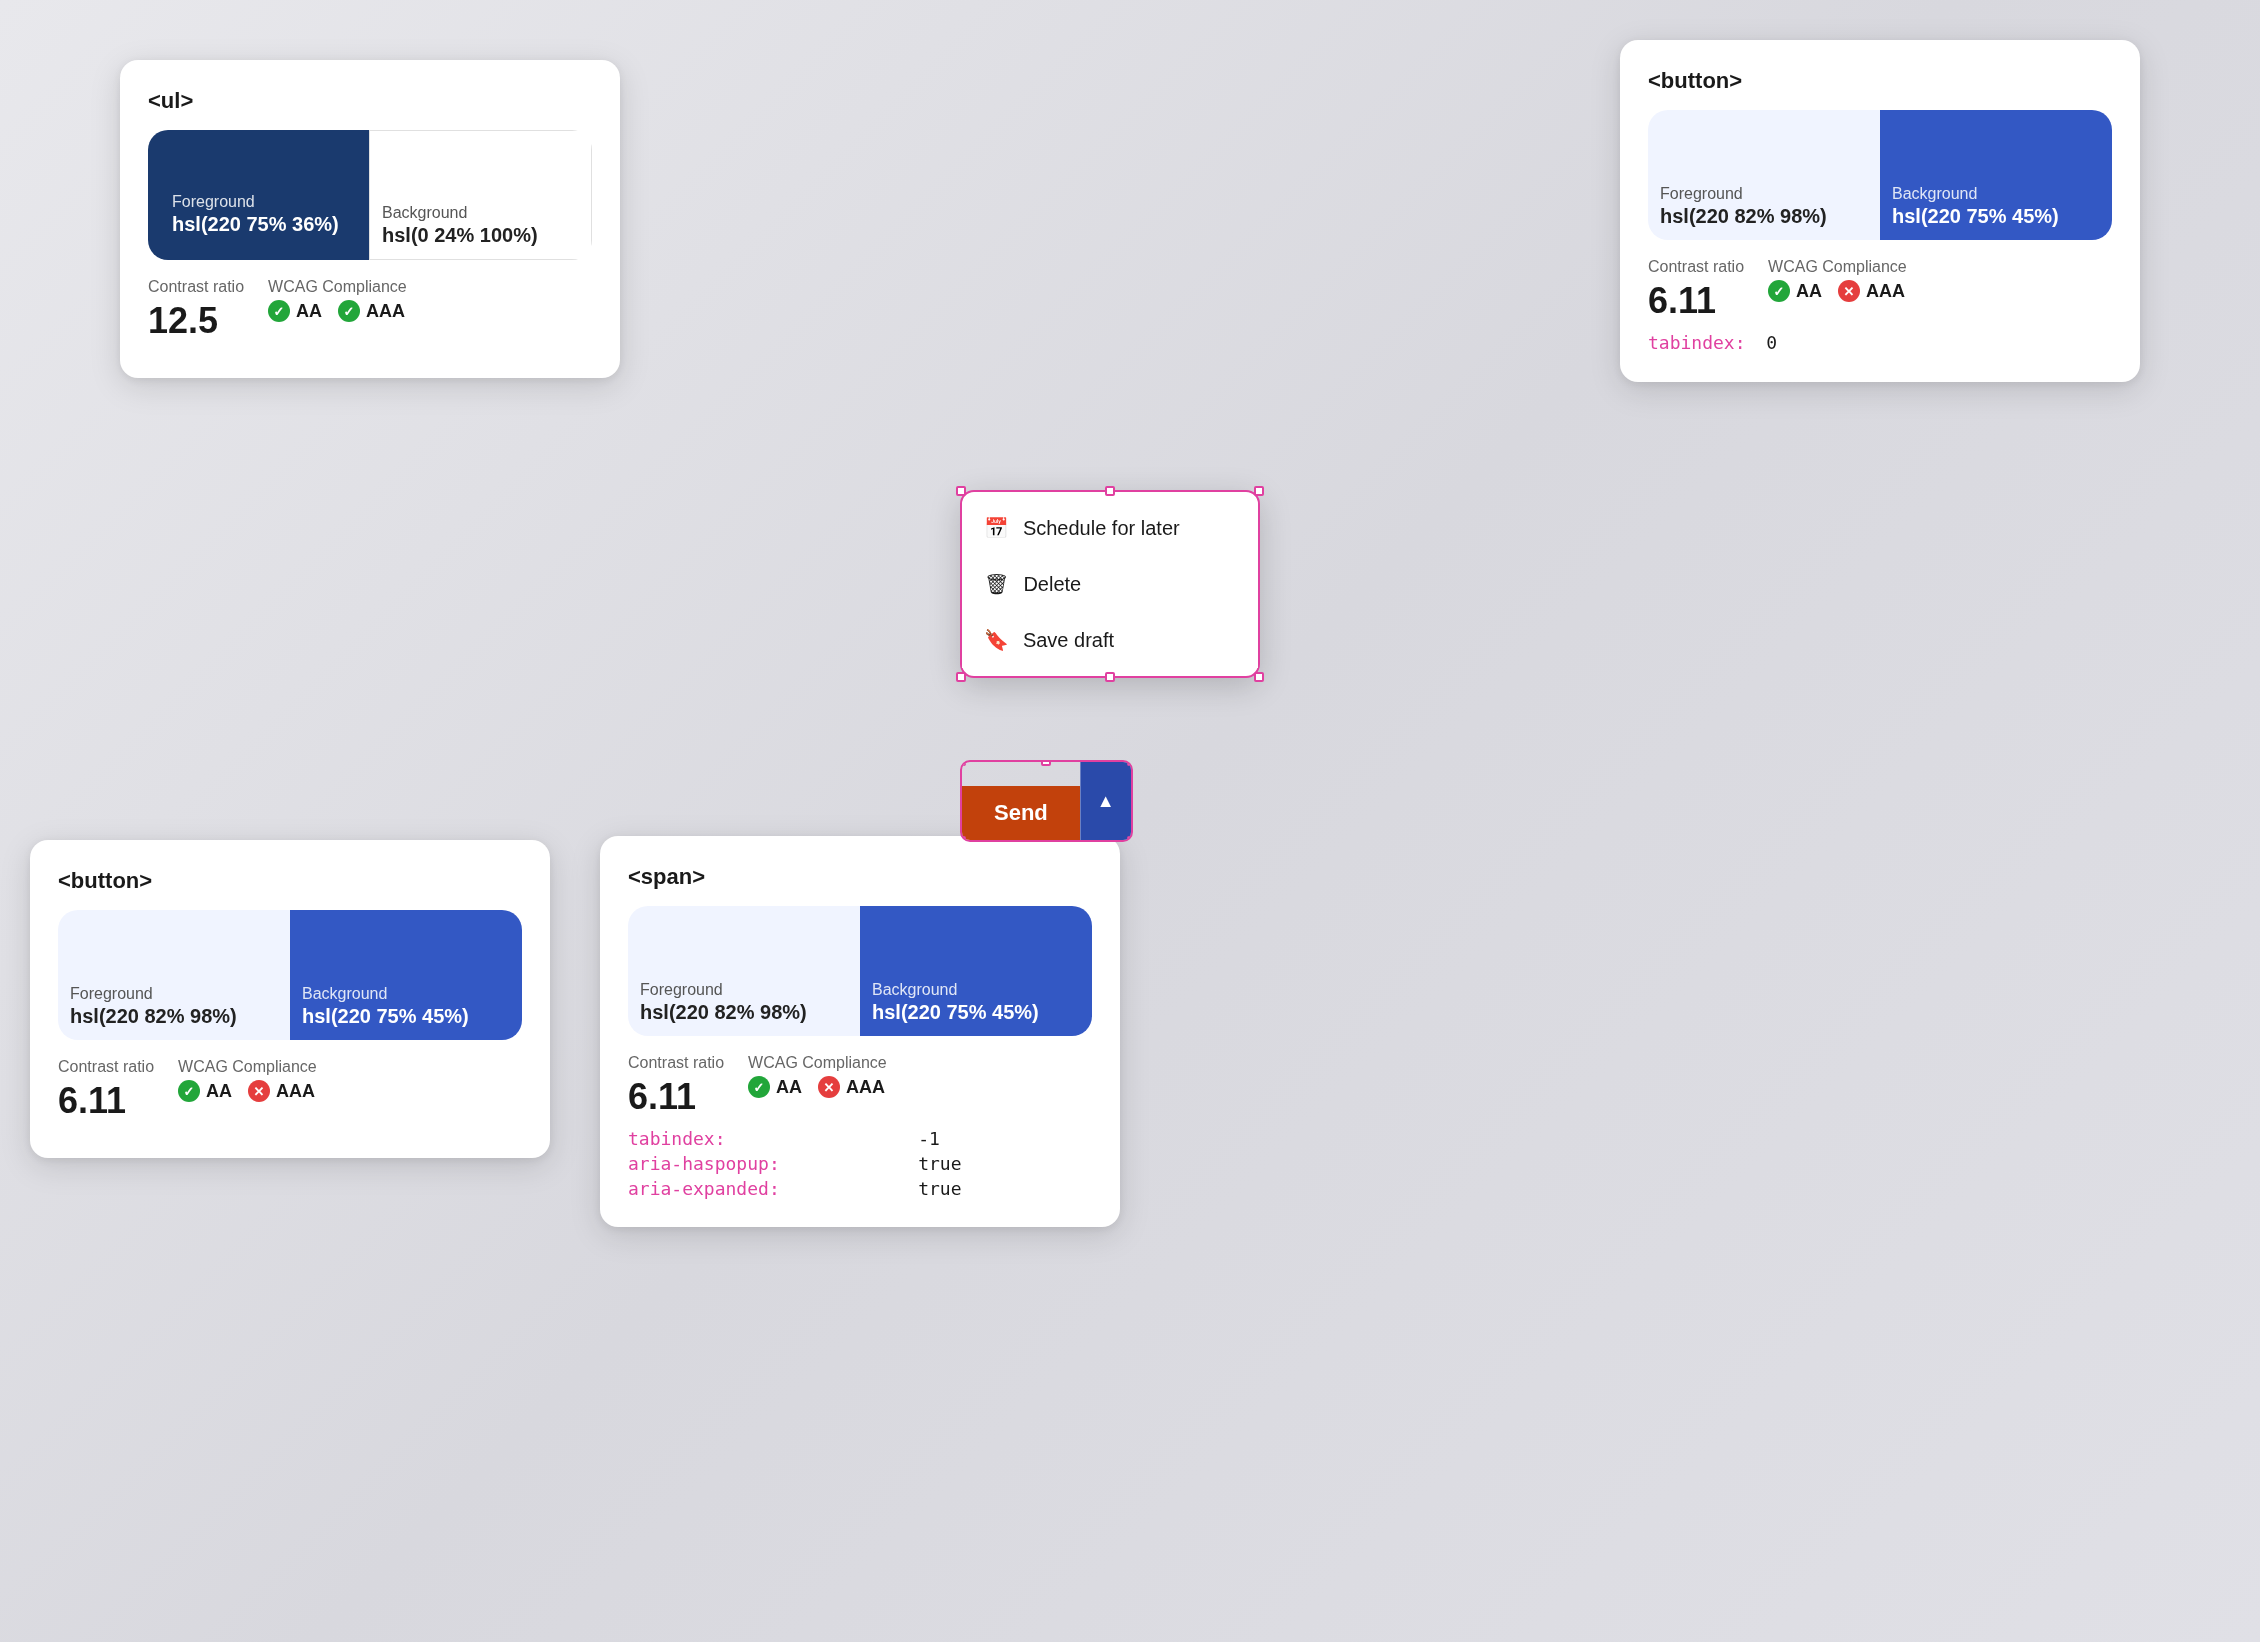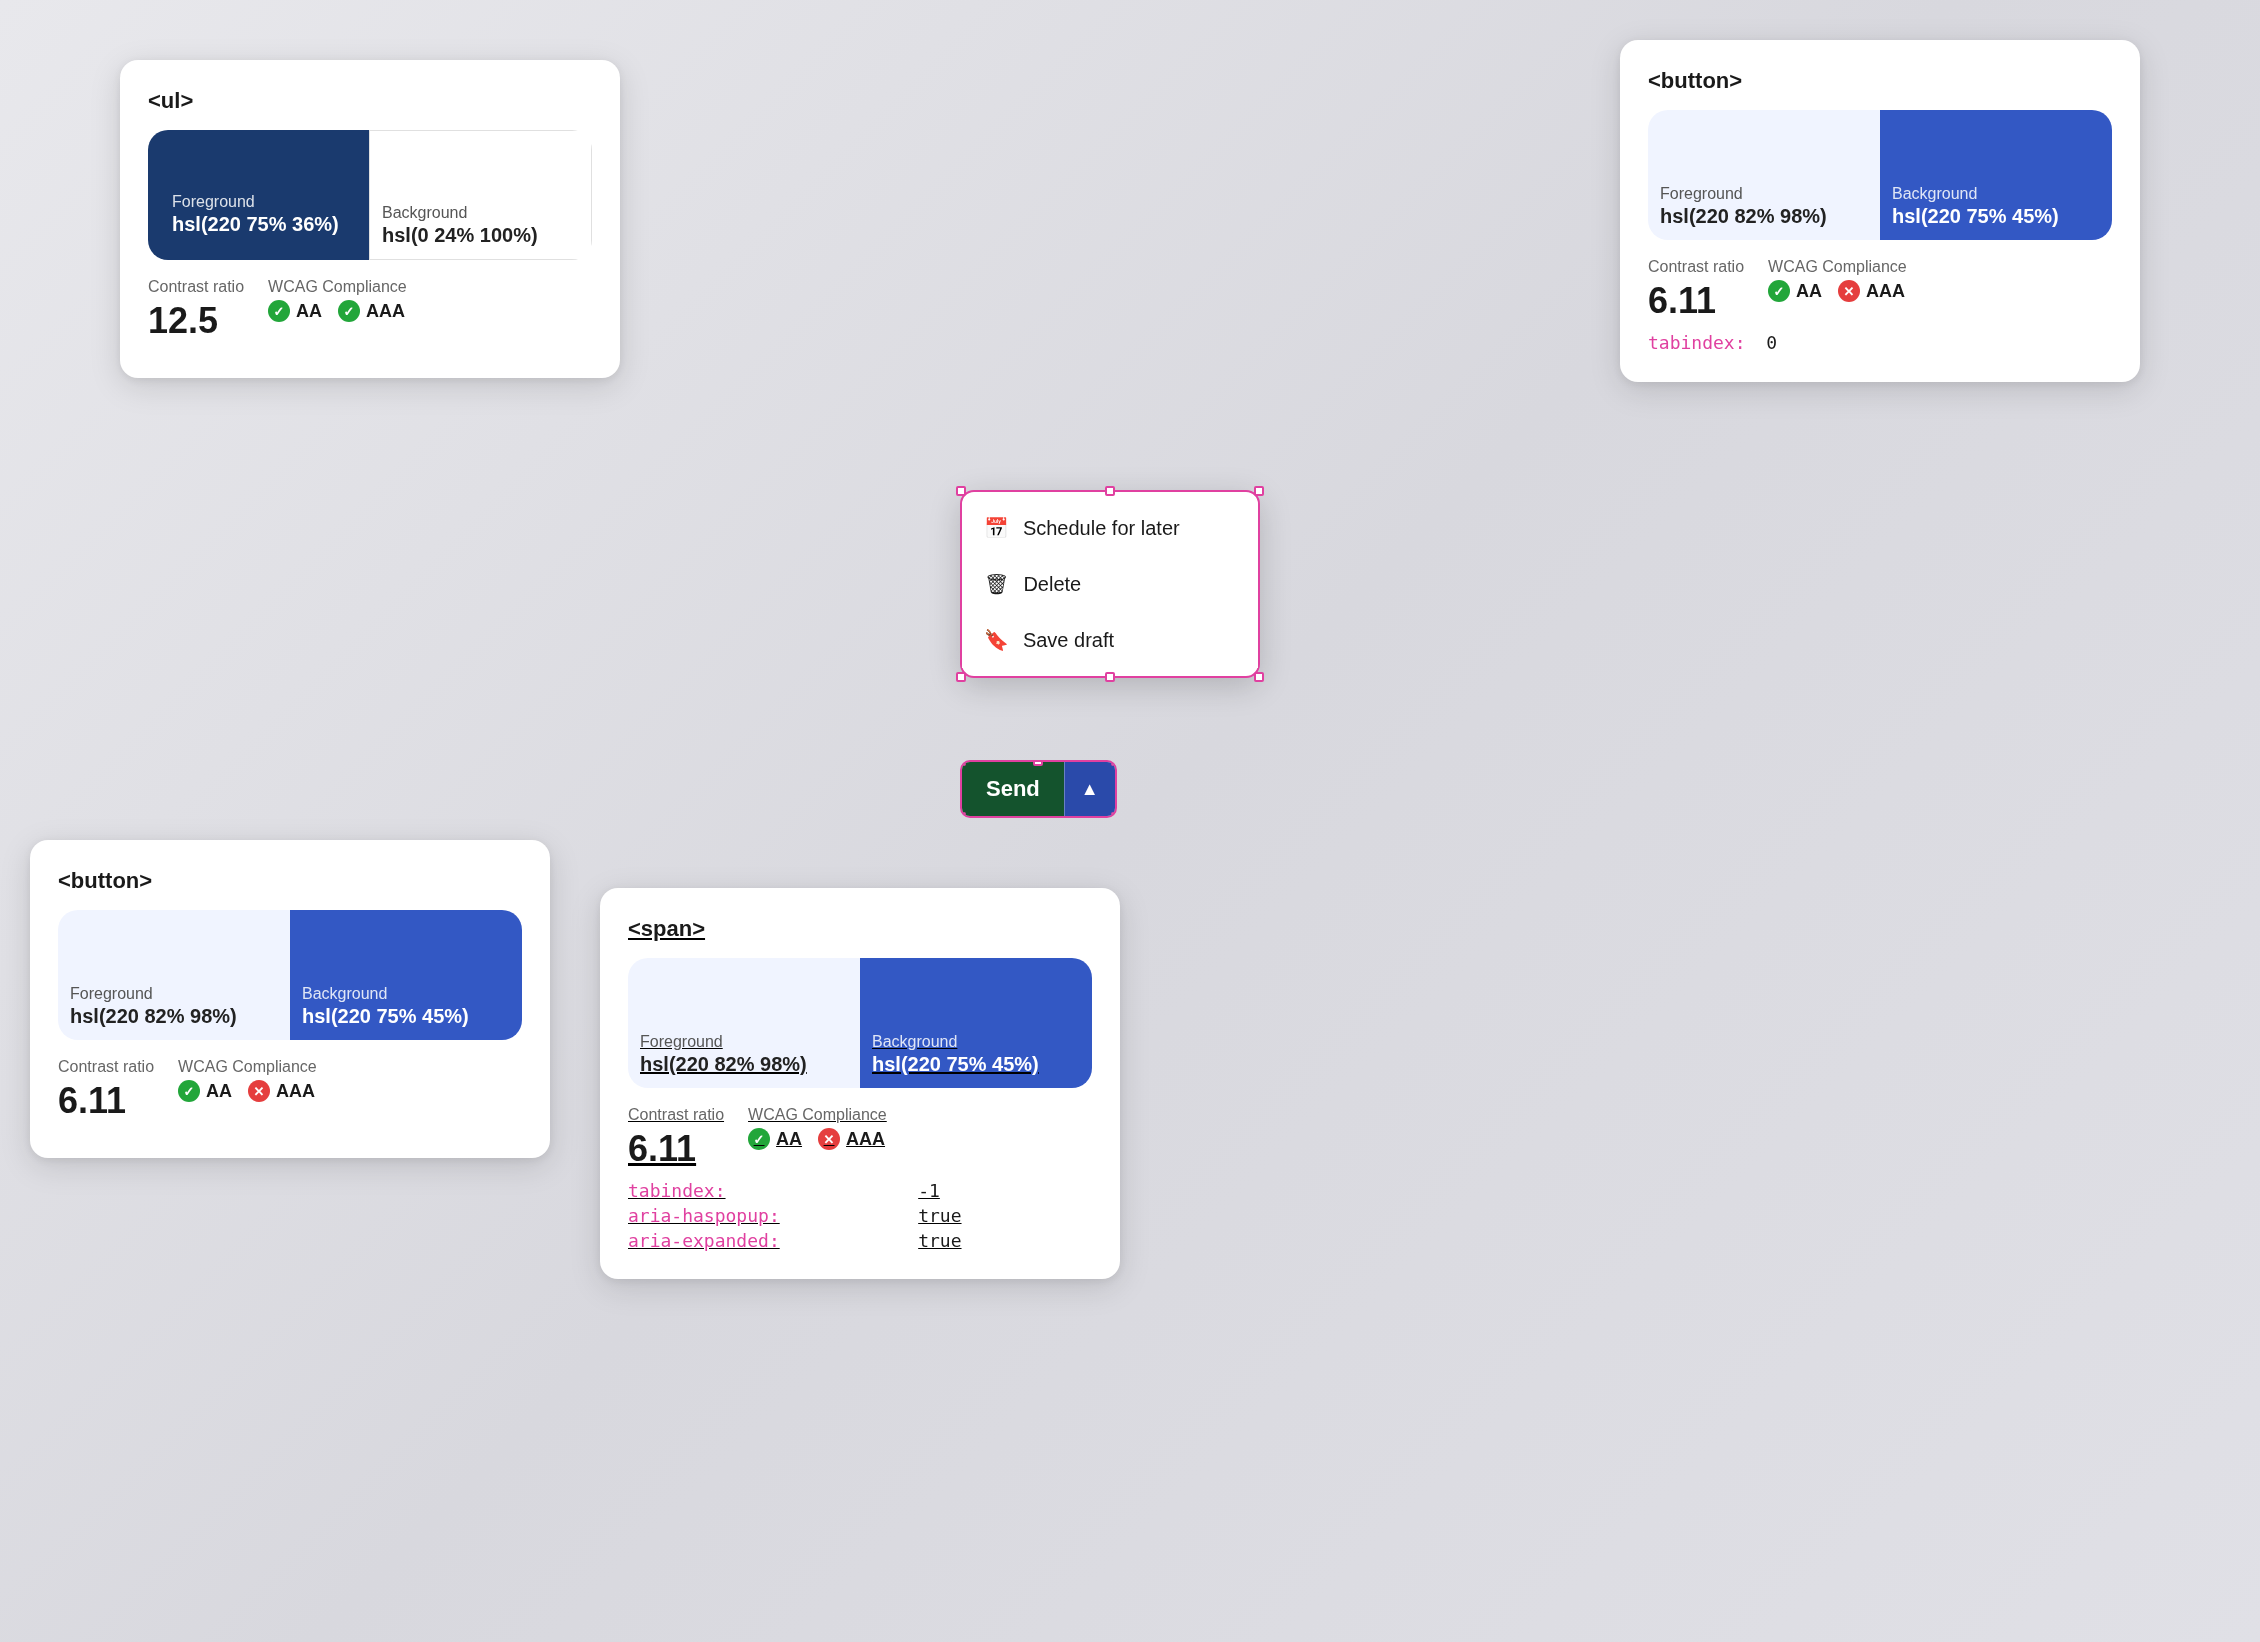--- a/index.html
+++ b/index.html
@@ -228,27 +228,28 @@
     .send-button-group {
       position: absolute;
       display: flex;
       border-radius: 10px;
       overflow: hidden;
       border: 2.5px solid #e040a0;
       z-index: 90;
     }
 
     .send-btn-main {
-      background: #14532d;
+      background: #c2410c;
       color: white;
       font-size: 22px;
       font-weight: 700;
-      padding: 14px 24px;
+      padding: 14px 32px;
       border: none;
       cursor: pointer;
+      margin-top: 24px;
     }
 
     .send-btn-chevron {
       background: #2a4aaa;
       color: white;
       font-size: 18px;
       padding: 14px 16px;
       border: none;
       border-left: 1px solid rgba(255,255,255,0.3);
       cursor: pointer;
@@ -400,21 +401,21 @@
         </div>
         <div class="badge">
           <span class="badge-icon-fail">✕</span>
           <span>AAA</span>
         </div>
       </div>
     </div>
   </div>
 </div>
 
-<div class="card" style="left: 600px; top: 888px; min-width: 520px; text-decoration: underline;">
+<div class="card" style="left: 600px; top: 836px; min-width: 520px;">
   <div class="card-tag">&lt;span&gt;</div>
   <div class="color-swatches">
     <div style="flex:1; height:130px; background:#f0f4ff; display:flex; flex-direction:column; justify-content:flex-end; padding:12px;">
       <span class="swatch-label-dark">Foreground</span>
       <span class="swatch-value-dark">hsl(220 82% 98%)</span>
     </div>
     <div style="flex:1; height:130px; background:#3358c4; display:flex; flex-direction:column; justify-content:flex-end; padding:12px;">
       <span class="swatch-label-white">Background</span>
       <span class="swatch-value-white">hsl(220 75% 45%)</span>
     </div>

